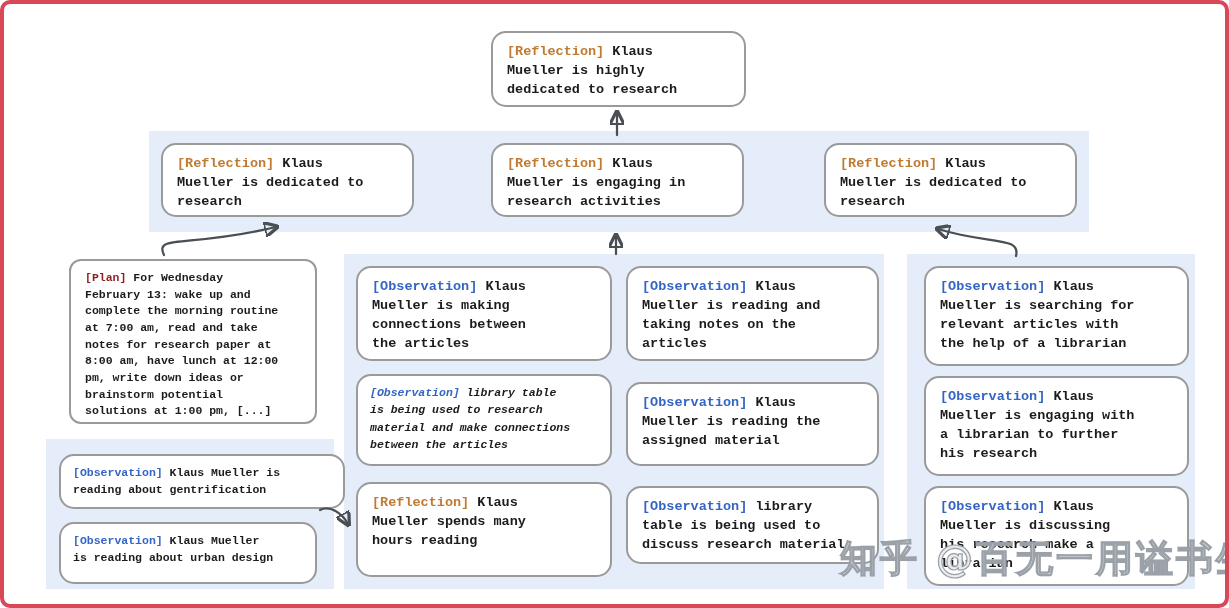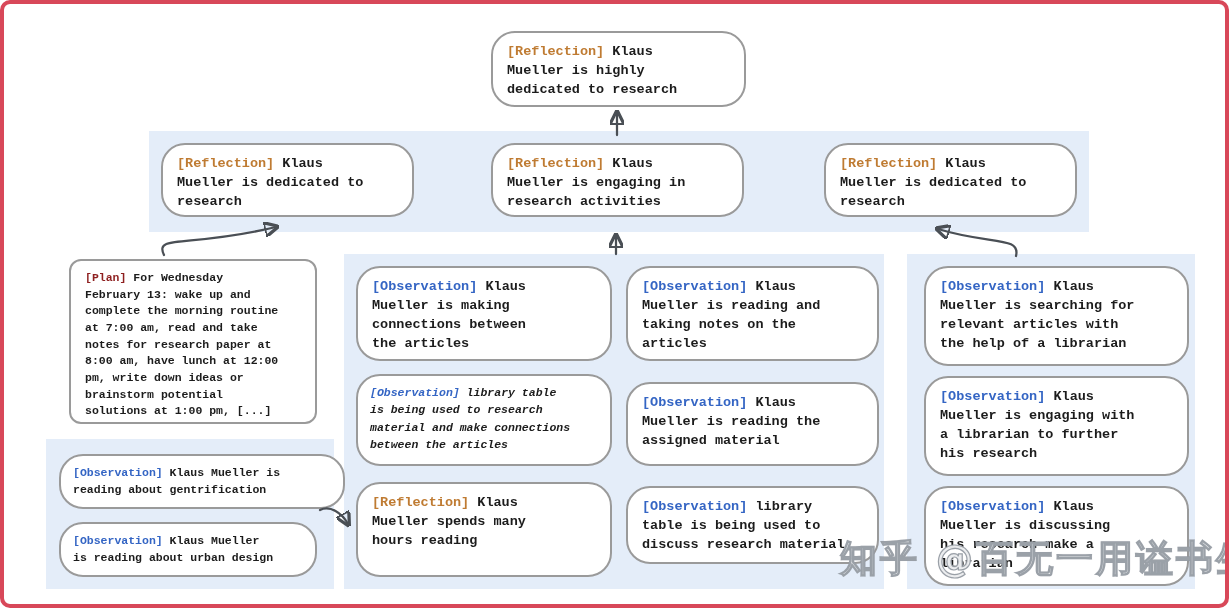--- a/index.html
+++ b/index.html
@@ -19,40 +19,40 @@
   #band-l2    { left: 145px; top: 127px; width: 940px; height: 101px; }
   #band-left  { left:  42px; top: 435px; width: 288px; height: 150px; }
   #band-mid   { left: 340px; top: 250px; width: 540px; height: 335px; }
   #band-right { left: 903px; top: 250px; width: 288px; height: 335px; }
 
   .node {
     position: absolute;
     box-sizing: border-box;
     background: #ffffff;
     border: 2.5px solid #9a9a9a;
-    border-radius: 24px;
+    border-radius: 15px;
     padding: 9px 14px;
     white-space: pre-line;
     color: #1c1c1c;
     font-size: 13.5px;
     line-height: 1.42;
     z-index: 2;
   }
   .node.small { font-size: 11.5px; line-height: 1.5; padding: 8px 12px; }
   .tag-reflection  { color: var(--reflection, #bf7b32); }
   .tag-observation { color: var(--observation, #3465c4); }
   .tag-plan        { color: var(--plan, #8e1f1f); }
 
   #node-root     { left: 487px; top:  27px; width: 255px; height: 76px; }
   #node-l2-left  { left: 157px; top: 139px; width: 253px; height: 74px; }
   #node-l2-mid   { left: 487px; top: 139px; width: 253px; height: 74px; }
   #node-l2-right { left: 820px; top: 139px; width: 253px; height: 74px; }
   #node-plan     { left:  65px; top: 255px; width: 248px; height: 165px; font-size: 11.5px; line-height: 1.45; border-radius: 12px; }
   #node-obs-gent  { left: 55px; top: 450px; width: 286px; height: 55px; }
-  #node-obs-urban { left: 55px; top: 518px; width: 258px; height: 55px; }
+  #node-obs-urban { left: 55px; top: 518px; width: 258px; height: 62px; }
   #node-a1 { left: 352px; top: 262px; width: 256px; height: 95px; }
   #node-a2 { left: 352px; top: 370px; width: 256px; height: 92px; font-style: italic; }
   #node-a3 { left: 352px; top: 478px; width: 256px; height: 95px; }
   #node-b1 { left: 622px; top: 262px; width: 253px; height: 95px; }
   #node-b2 { left: 622px; top: 378px; width: 253px; height: 84px; }
   #node-b3 { left: 622px; top: 482px; width: 253px; height: 78px; }
   #node-c1 { left: 920px; top: 262px; width: 265px; height: 100px; }
   #node-c2 { left: 920px; top: 372px; width: 265px; height: 100px; }
   #node-c3 { left: 920px; top: 482px; width: 265px; height: 100px; }
 

